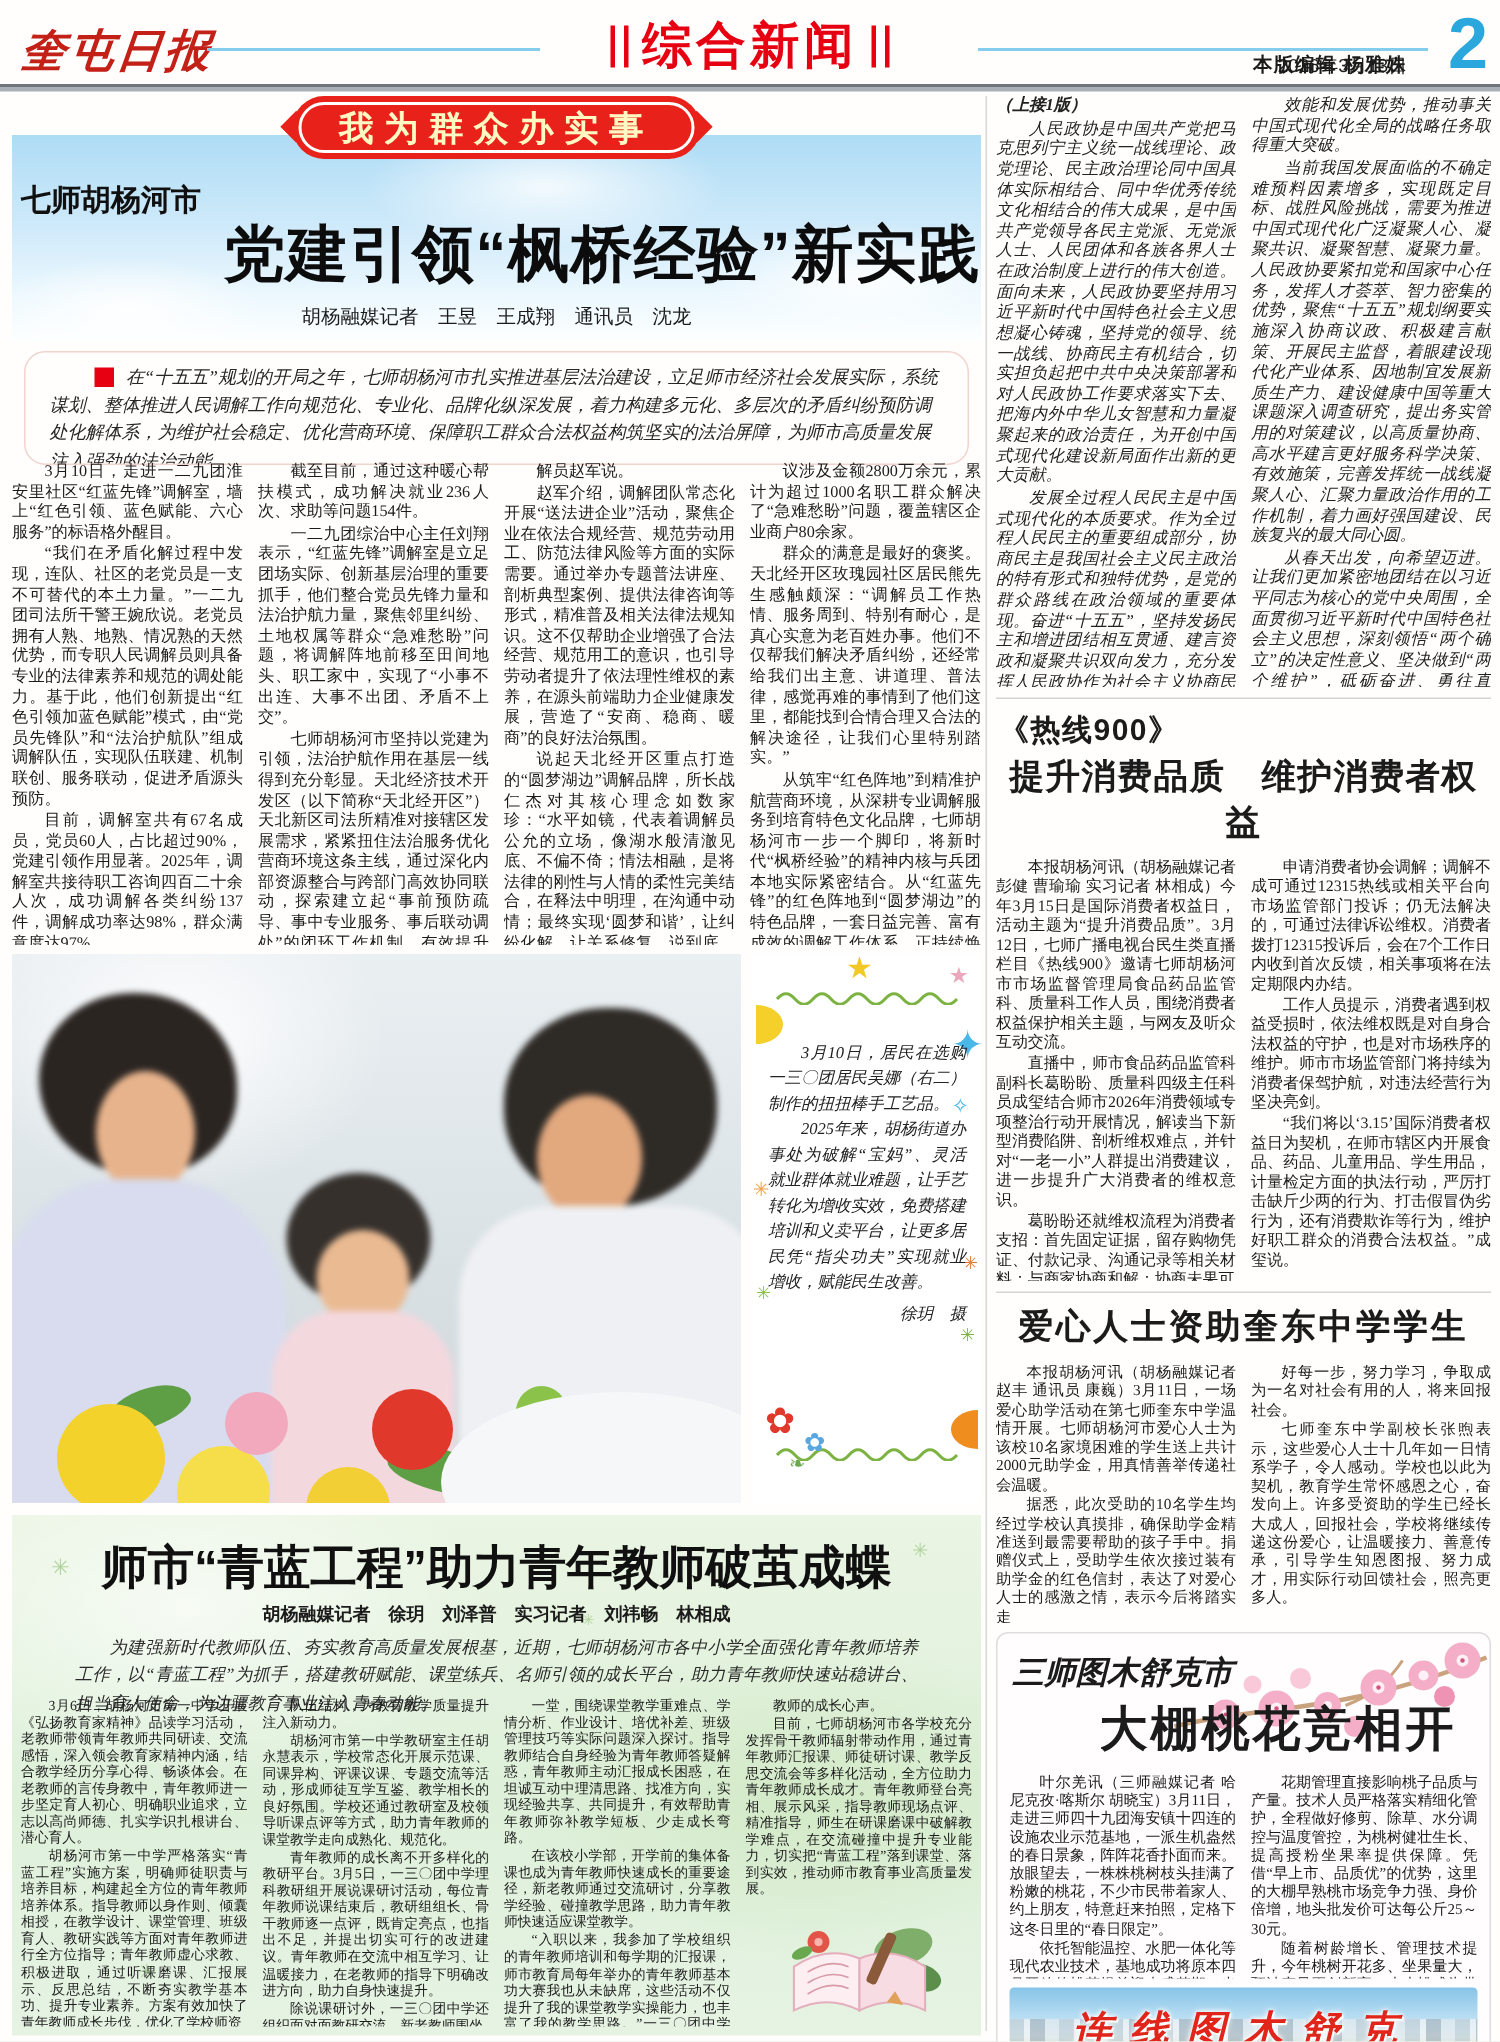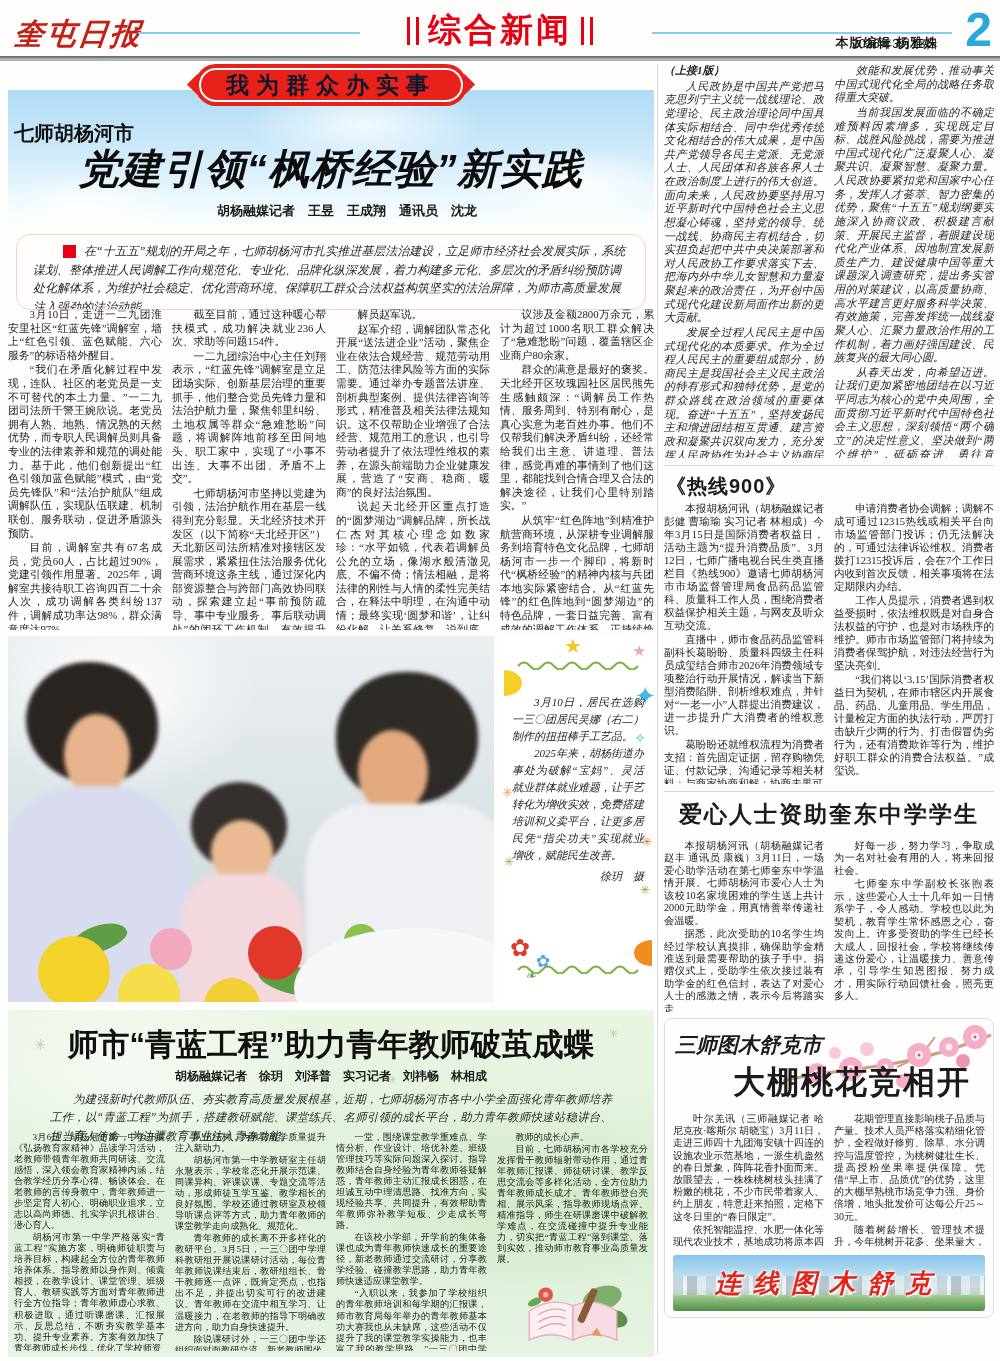--- a/index.html
+++ b/index.html
@@ -33,33 +33,33 @@
   .leftcol{position:absolute;left:8px;top:64px;width:646px;height:1293px;}
   .rightcol{position:absolute;left:664px;top:64px;width:330px;height:1293px;}
   .vrule{position:absolute;left:657px;top:64px;width:1px;height:1290px;background:#d8d8d8;}
 
   
   .banner{position:absolute;left:50%;transform:translateX(-50%);top:0;width:272px;height:42px;
           background:#e8221a;border-radius:22px;display:flex;align-items:center;justify-content:center;z-index:5;}
   .banner:after{content:"";position:absolute;inset:4px;border:2px solid #fff;border-radius:18px;}
   .banner .tip{position:absolute;width:15px;height:15px;background:#e8221a;transform:rotate(45deg);top:13px;}
   .tip.l{left:-5px;} .tip.r{right:-5px;}
-  .banner-text{color:#0f172a;font-size:23px;font-weight:900;letter-spacing:7px;z-index:2;}
+  .banner-text{color:#fef9c3;font-size:23px;font-weight:900;letter-spacing:7px;z-index:2;}
 
   
   .hero{position:absolute;left:0;top:26px;width:100%;height:138px;
     background:
       radial-gradient(130px 50px at 12% 85%, rgba(255,255,255,.95), transparent 70%),
       radial-gradient(170px 60px at 55% 25%, rgba(255,255,255,.8), transparent 70%),
       radial-gradient(150px 55px at 88% 70%, rgba(255,255,255,.9), transparent 70%),
       linear-gradient(180deg,#aedcf5 0%,#cfeafa 45%,#ecf8fe 78%,#fdffff 100%);}
   .kicker{position:absolute;left:6px;top:30px;font-size:20px;font-weight:bold;color:#101010;}
-  .leadtitle{position:absolute;left:0;top:52px;width:100%;text-align:center;font-size:41px;font-weight:900;
-             color:#0c0c0c;letter-spacing:1px;font-style:italic;}
-  .leadby{position:absolute;left:16px;top:112px;width:100%;text-align:center;font-size:13px;font-weight:bold;}
+  .leadtitle{position:absolute;left:0;top:52px;width:100%;text-align:right;font-size:41px;font-weight:900;
+             color:#0c0c0c;letter-spacing:1px;}
+  .leadby{position:absolute;left:0;top:112px;width:100%;text-align:center;font-size:13px;font-weight:normal;}
 
   
   .introbox{position:absolute;left:8px;right:8px;top:170px;height:60px;border:1px solid #f2d3cd;
             border-radius:14px;padding:7px 16px;font-size:12px;line-height:1.55;color:#262626;overflow:hidden;}
   .introbox p{text-indent:0;}
   .redsq{float:left;width:13px;height:13px;background:#e60012;margin:3px 8px 0 30px;}
 
   
   .leadcols{position:absolute;left:0;top:244px;width:100%;height:322px;font-size:10.8px;line-height:1.26;}
 
@@ -304,20 +304,21 @@
             </div>
 
         </div>
       </div>
     </div>
 
     <div class="rdiv"></div>
 
     <div>
       <div class="h9-kicker hei">《热线900》</div>
+      <div class="h9-title hei">提升消费品质　维护消费者权益</div>
       <div class="h9-cols cols">
         <div class="col flow">
             <p>本报胡杨河讯（胡杨融媒记者 彭健 曹瑜瑜 实习记者 林相成）今年3月15日是国际消费者权益日，活动主题为“提升消费品质”。3月12日，七师广播电视台民生类直播栏目《热线900》邀请七师胡杨河市市场监督管理局食品药品监管科、质量科工作人员，围绕消费者权益保护相关主题，与网友及听众互动交流。</p>
             <p>直播中，师市食品药品监管科副科长葛盼盼、质量科四级主任科员成玺结合师市2026年消费领域专项整治行动开展情况，解读当下新型消费陷阱、剖析维权难点，并针对“一老一小”人群提出消费建议，进一步提升广大消费者的维权意识。</p>
             <p>葛盼盼还就维权流程为消费者支招：首先固定证据，留存购物凭证、付款记录、沟通记录等相关材料；与商家协商和解；协商未果可</p>
           </div>
         <div class="col flow">
             <p>申请消费者协会调解；调解不成可通过12315热线或相关平台向市场监管部门投诉；仍无法解决的，可通过法律诉讼维权。消费者拨打12315投诉后，会在7个工作日内收到首次反馈，相关事项将在法定期限内办结。</p>
             <p>工作人员提示，消费者遇到权益受损时，依法维权既是对自身合法权益的守护，也是对市场秩序的维护。师市市场监管部门将持续为消费者保驾护航，对违法经营行为坚决亮剑。</p>
             <p>“我们将以‘3.15’国际消费者权益日为契机，在师市辖区内开展食品、药品、儿童用品、学生用品，计量检定方面的执法行动，严厉打击缺斤少两的行为、打击假冒伪劣行为，还有消费欺诈等行为，维护好职工群众的消费合法权益。”成玺说。</p>

